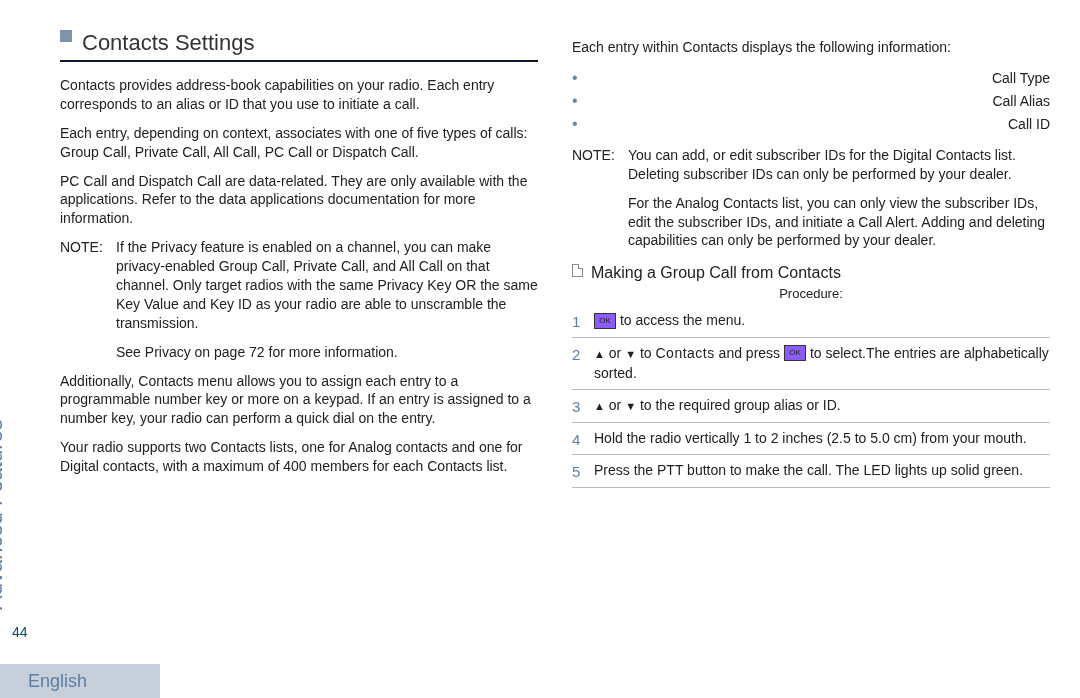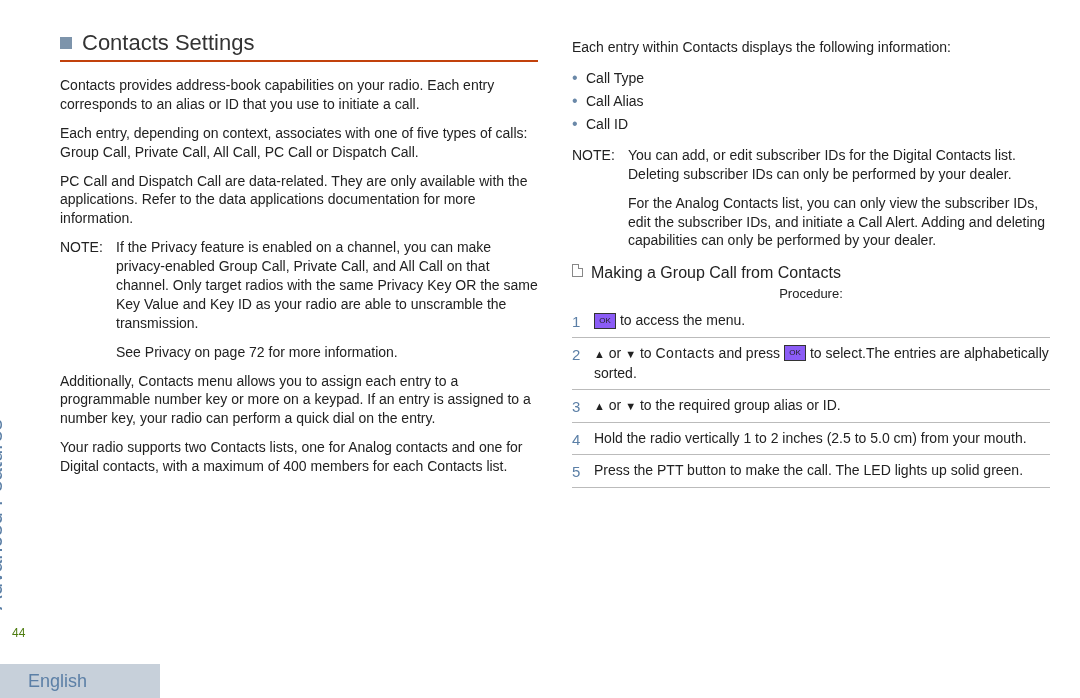--- a/index.html
+++ b/index.html
@@ -30,36 +30,35 @@
     transform: rotate(-90deg);
     transform-origin: left bottom;
     color: #5b7fa6;
     font-size: 22px;
     white-space: nowrap;
   }
   .pagenum {
     position: absolute;
     left: 12px;
     bottom: 0;
-    color: #4d7c0f;
-    font-size: 12px;
+    color: #0c4a6e;
+    font-size: 14px;
   }
   .columns {
     flex: 1;
     display: flex;
     gap: 34px;
   }
   .col {
     flex: 1;
     min-width: 0;
   }
   .section-head {
     display: flex;
-    align-items: center;
-    border-bottom: 2px solid #c2410c;
+    border-bottom: 2px solid #0f172a;
     padding-bottom: 4px;
     margin-bottom: 14px;
     gap: 10px;
   }
   .sq {
     width: 12px;
     height: 12px;
     background: #7d94ab;
     display: inline-block;
   }
@@ -117,20 +116,21 @@
   }
   .bullets {
     list-style: none;
     padding: 0;
     margin: 6px 0 10px 0;
   }
   .bullets li {
     padding: 1px 0 1px 14px;
     position: relative;
     line-height: 1.5;
+    text-align: right;
   }
   .bullets li::before {
     content: "•";
     position: absolute;
     left: 0;
     color: #6a88a8;
     font-size: 16px;
     line-height: 1.2;
   }
   .steps {

